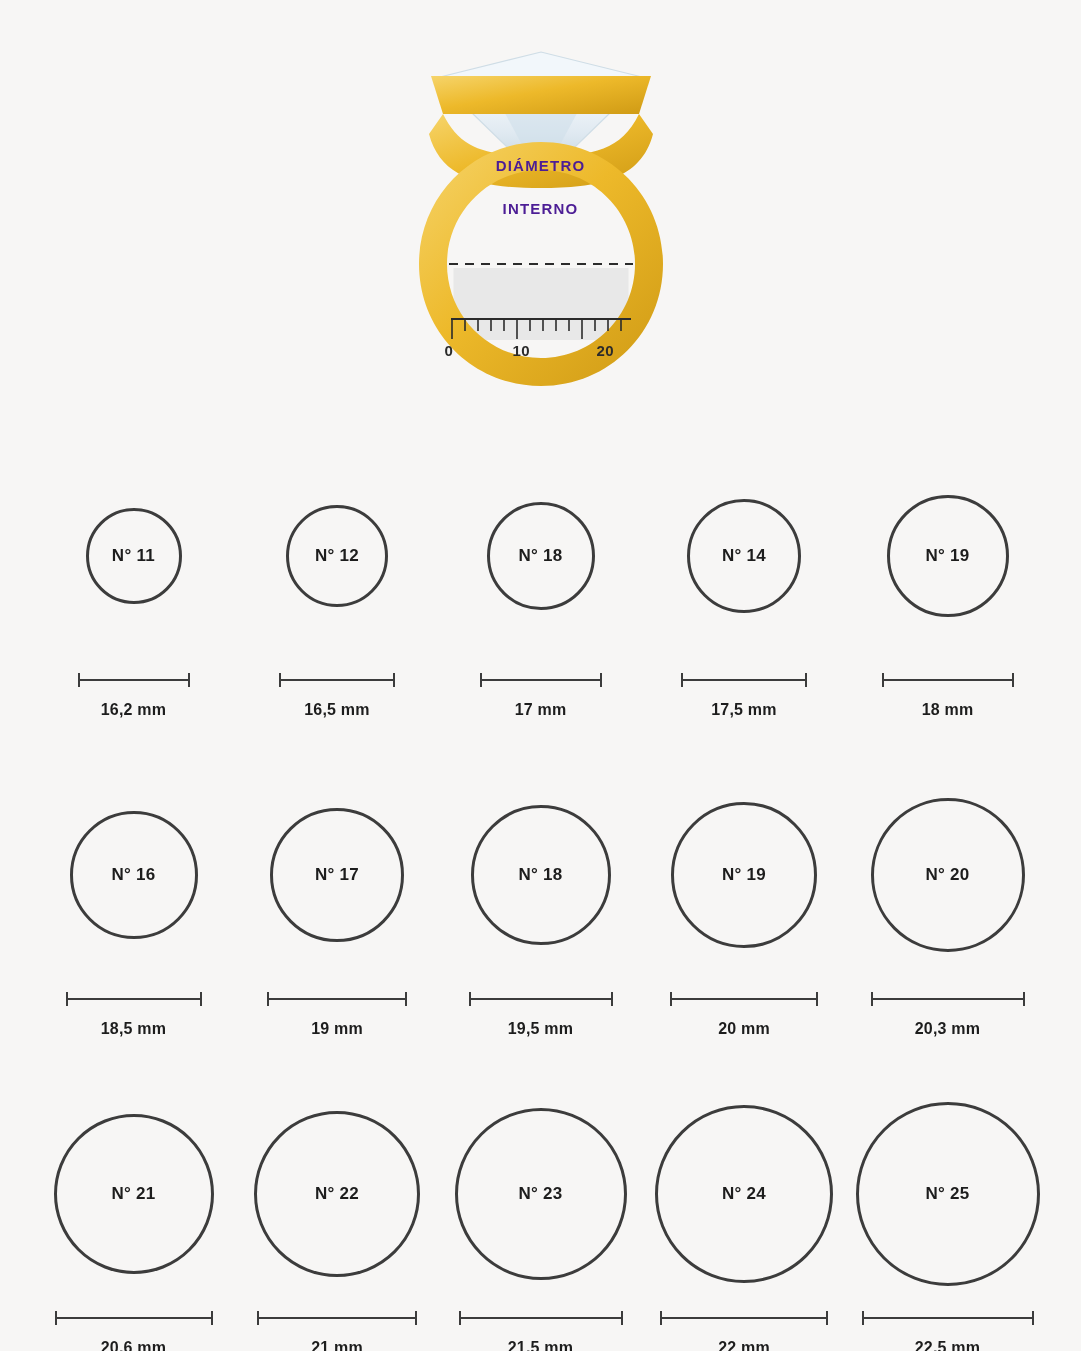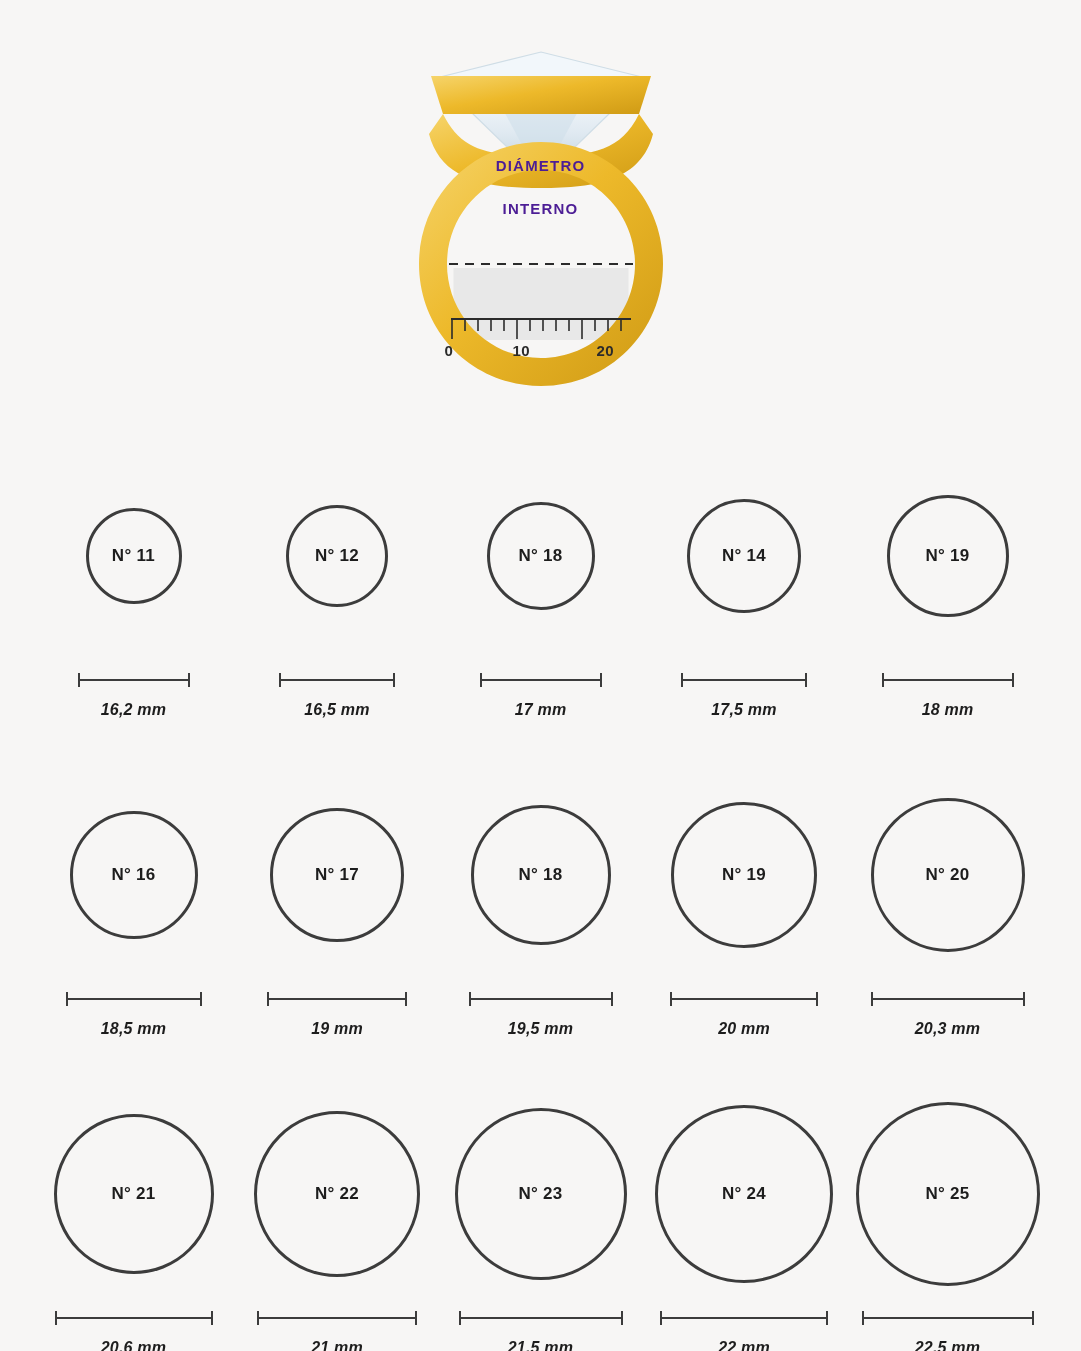--- a/index.html
+++ b/index.html
@@ -135,21 +135,20 @@
     background: #3c3c3c;
   }
   .measure-bar .cap.left  { left: 0; }
   .measure-bar .cap.right { right: 0; }
   .mm-label {
     margin-top: 14px;
     font-size: 16px;
     font-weight: bold;
     letter-spacing: .2px;
     color: #1d1d1d;
-    font-style: italic;
   }
 </style>
 </head>
 <body>
 
 <div class="hero">
 
   <div class="ruler-block"></div>
 
   <svg class="ring-illustration" viewBox="0 0 300 370" aria-hidden="true">

